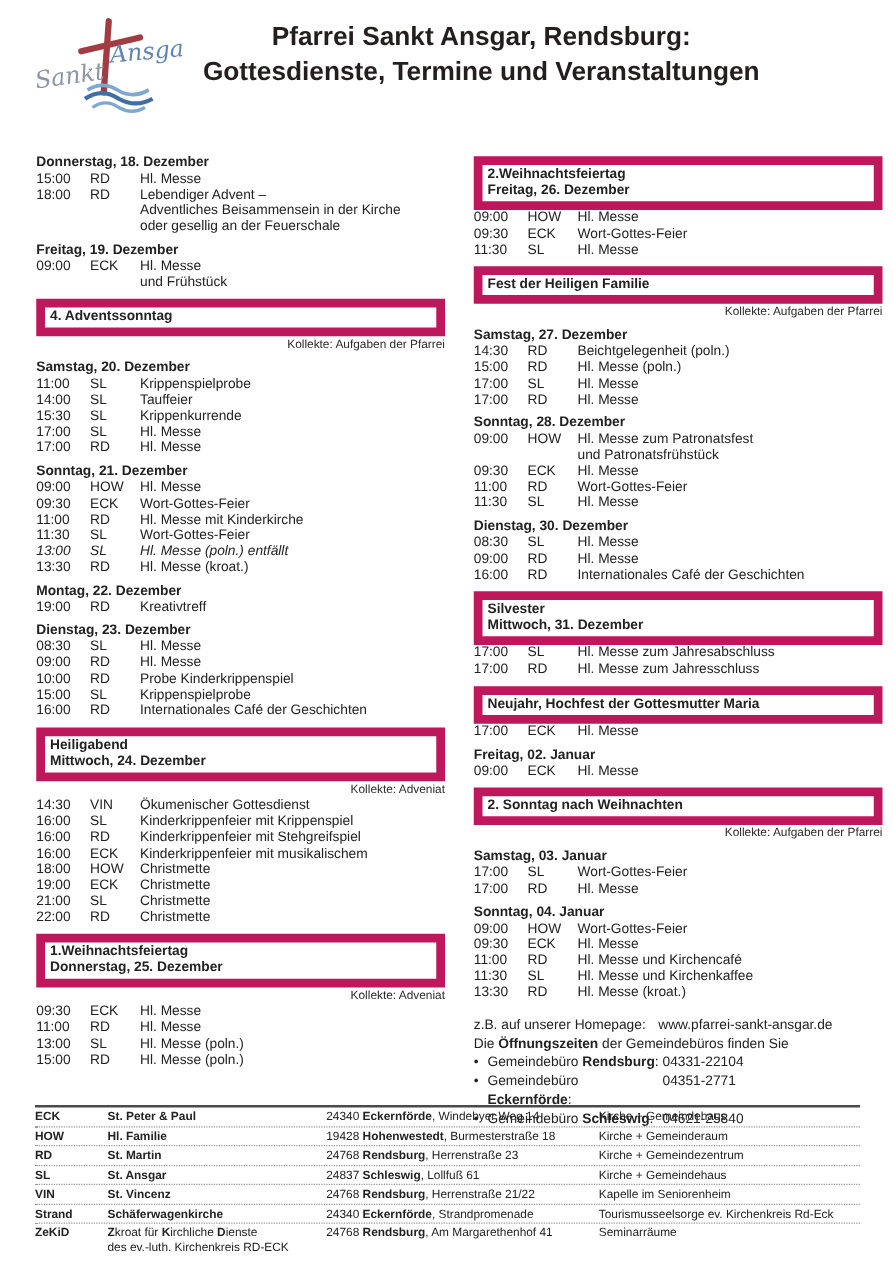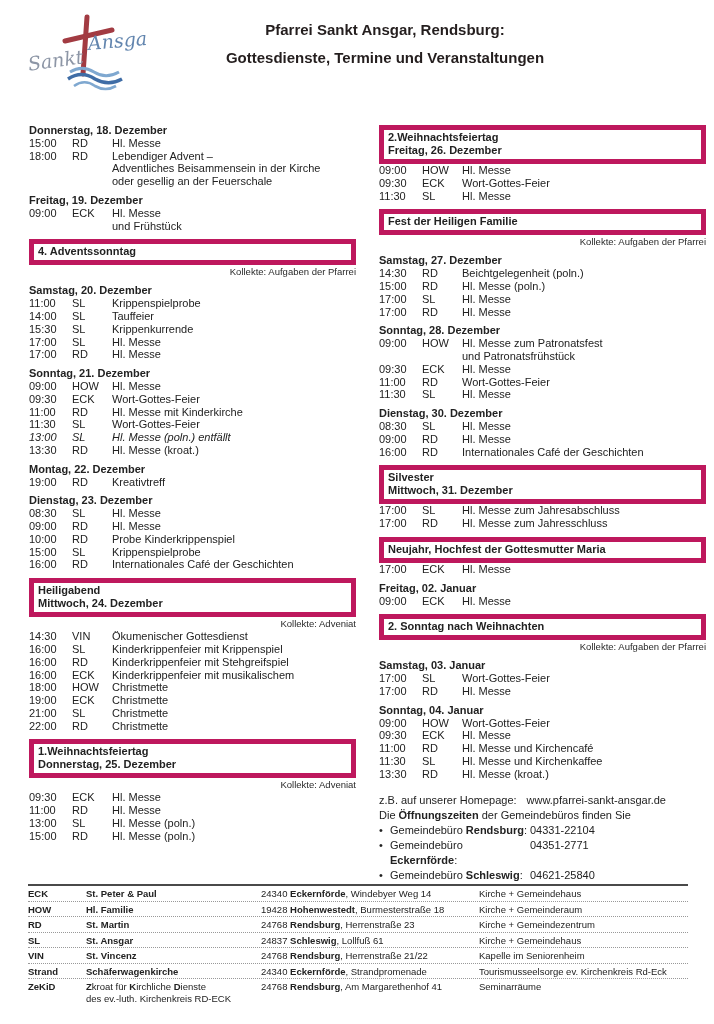--- a/index.html
+++ b/index.html
@@ -5,32 +5,32 @@
   html,body{margin:0;padding:0;}
   body{
     width:714px;height:1024px;position:relative;overflow:hidden;
     background:#ffffff;color:#222;
     font-family:"Liberation Sans",sans-serif;
   }
   .header{position:relative;height:94px;}
   .logo{position:absolute;left:26px;top:12px;}
   .title{
     margin-left:150px;width:470px;text-align:center;padding-top:16px;
-    font-size:15px;font-weight:700;line-height:28px;color:var(--title-color,#241e1e);
+    font-size:21px;font-weight:700;line-height:28px;color:var(--title-color,#241e1e);
   }
   .cols{display:flex;gap:23px;padding:0 29px;margin-top:24px;}
   .col{flex:0 0 327px;}
   .day{font-size:11px;font-weight:700;line-height:12.8px;margin-top:6px;}
   .row{display:flex;font-size:11px;line-height:12.8px;}
   .row.it{font-style:italic;}
   .time{flex:0 0 43px;}
   .loc{flex:0 0 40px;}
   .desc{flex:1;}
   .box{
-    border:5px solid #be185d;padding:1px 4px 2px;margin-top:7px;
+    border:7px solid #be185d;padding:1px 4px 2px;margin-top:7px;
     font-size:11px;font-weight:700;line-height:13px;
   }
   .kollekte{font-size:9.5px;line-height:12px;margin-top:1px;color:#2a2a2a;text-align:right;}
   .b{font-weight:700;}
   .info{margin-top:12px;font-size:11px;line-height:15px;}
   .iline2{display:flex;}
   .iline2 .url{margin-left:10px;}
   .bullet{display:flex;}
   .bullet .bdot{width:11px;}
   .bullet .blabel{width:140px;}

